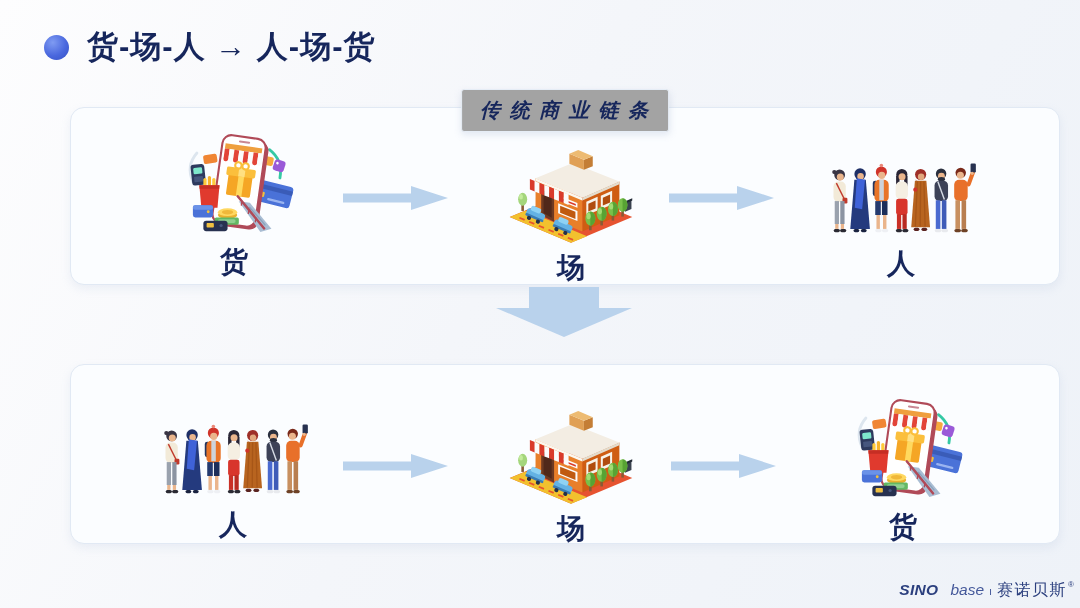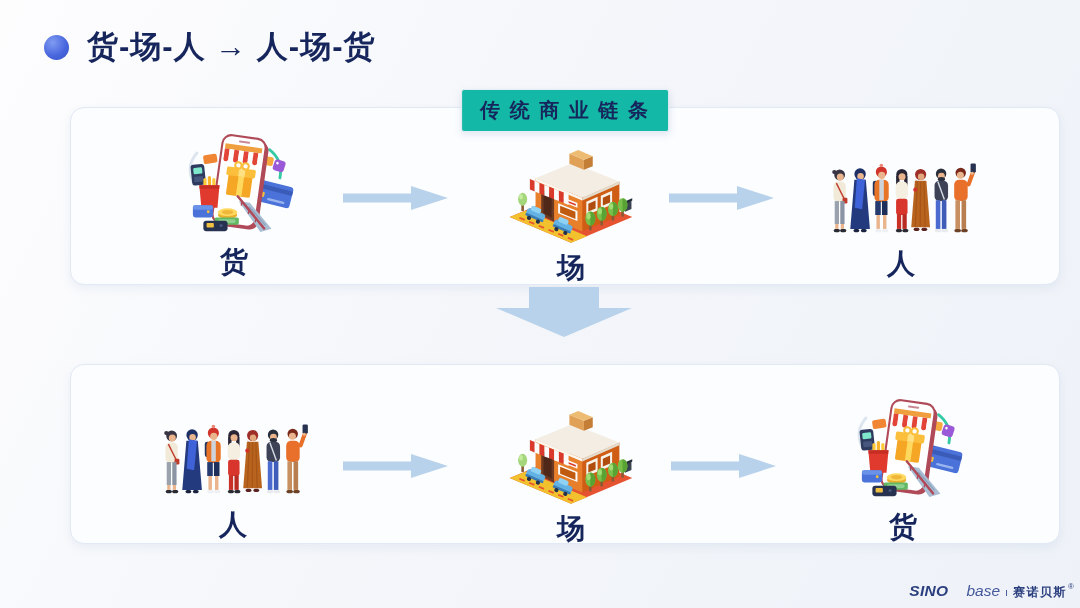--- a/index.html
+++ b/index.html
@@ -26,41 +26,42 @@
   .panel {
     position:absolute; left:70px; width:990px;
     background:#fbfdff;
     border:1.5px solid #e1e9f4; border-radius:14px;
     box-shadow:0 4px 10px rgba(150,170,205,.14);
   }
   .panel-top { top:107px; height:178px; }
   .panel-bottom { top:364px; height:180px; }
   .chip {
     position:absolute; left:50%; top:-19px; transform:translateX(-50%);
-    background:#14b8a6; border:1px solid #e6edf6; border-radius:3px;
+    background:#a3a3a3; border:1px solid #e6edf6; border-radius:3px;
     padding:7px 18px;
     box-shadow:0 3px 7px rgba(140,160,195,.22);
     white-space:nowrap;
+    font-style:italic;
   }
   .chip span {
     font-size:20px; font-weight:800; color:#16265c; letter-spacing:2px;
   }
   .item { position:absolute; text-align:center; }
   .item svg { display:block; width:100%; height:108px; }
   .item figcaption {
     margin-top:3px; font-size:28px; font-weight:800; color:#16265c;
   }
   .h-arrow { position:absolute; width:106px; height:26px; }
   .v-arrow { position:absolute; left:494px; top:287px; width:140px; height:52px; }
   
   .brand { position:absolute; right:6px; bottom:7px; display:flex; align-items:baseline; color:#2b3f7e; }
   .b-sino { font-style:italic; font-weight:800; font-size:15.5px; letter-spacing:.3px;text-align:center; }
-  .b-base { font-style:italic; font-weight:400; font-size:15.5px; color:#44589a; margin-left:18px; }
+  .b-base { font-style:italic; font-weight:400; font-size:15.5px; color:#44589a; margin-left:12px; }
   .b-sep  { font-size:11px; margin:0 5px; color:#44589a; }
-  .b-cn   { font-weight:700; font-size:12px; letter-spacing:1.5px;text-align:center; }
+  .b-cn   { font-weight:400; font-size:16px; letter-spacing:1.5px;text-align:center; }
   .b-reg  { font-size:8px; align-self:flex-start; margin-left:1px; }
 </style>
 </head>
 <body>
 
 <svg width="0" height="0" style="position:absolute" aria-hidden="true">
 <defs>
 
 <symbol id="sym-arrow-right" viewBox="0 0 106 26">
   <polygon points="0,8.5 68,8.5 68,1 105,13 68,25 68,17.5 0,17.5" fill="#b9d2ec"></polygon>

